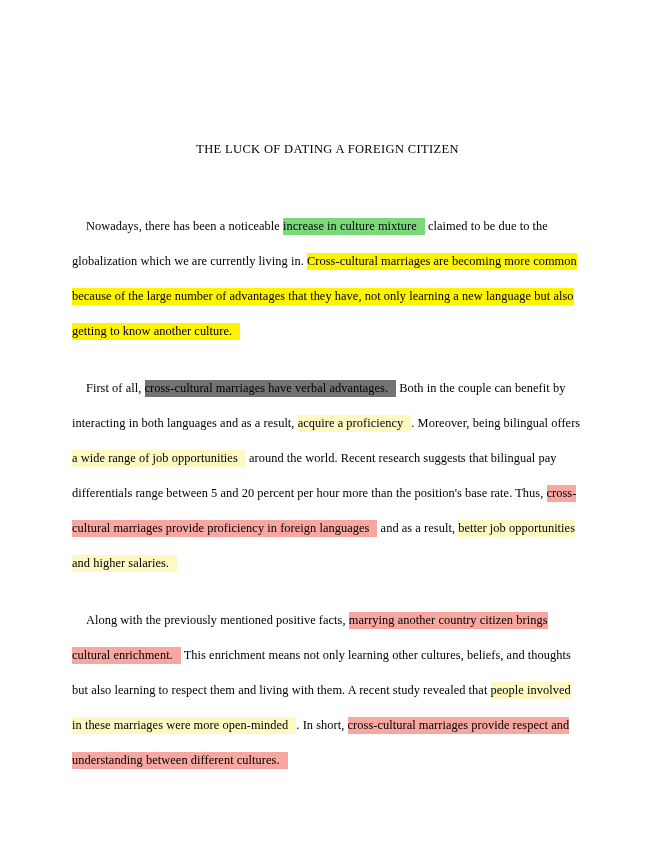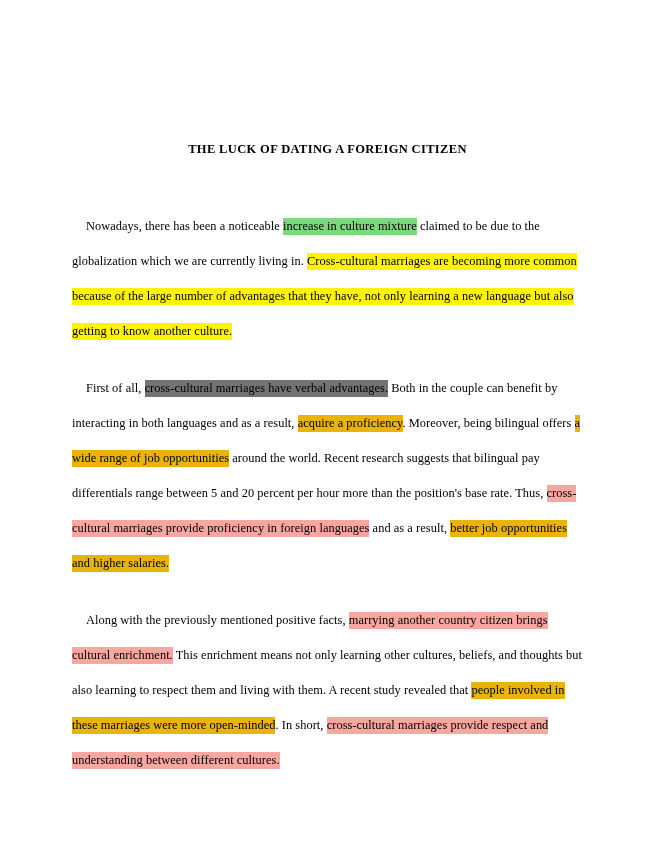--- a/index.html
+++ b/index.html
@@ -21,44 +21,44 @@
     background: #ffffff;
     box-sizing: border-box;
     padding: 0 72px;
   }
   .doc-title {
     text-align: center;
     font-size: 12.5px;
     letter-spacing: 0.35px;
     margin-top: 142px;
     margin-bottom: 0;
-    font-weight: bold;
+    font-weight: normal;
     white-space: nowrap;
   }
   .body-text {
     margin-top: 52px;
     font-size: 12.4px;
     line-height: 35px;
     text-align: left;
     letter-spacing: 0.05px;
   }
   .para {
     margin: 0 0 22px 0;
     text-indent: 14px;
   }
   .para:last-child { margin-bottom: 0; }
   mark {
-    padding: 1px 0 2px 0;
+    padding: 1px 8px 2px 0;
     background: transparent;
     color: #000;
   }
   mark.hl-green { background: #7bd97b; }
   mark.hl-yellow { background: #fff400; }
   mark.hl-pink { background: #737373; }
-  mark.hl-mint { background: #eab308; }
+  mark.hl-mint { background: #fef9c3; }
   mark.hl-salmon { background: #f7a6a0; }
 </style>
 </head>
 <body>
 
 <div class="page">
 
   <h1 class="doc-title">THE LUCK OF DATING A FOREIGN CITIZEN</h1>
 
   <div class="body-text">

